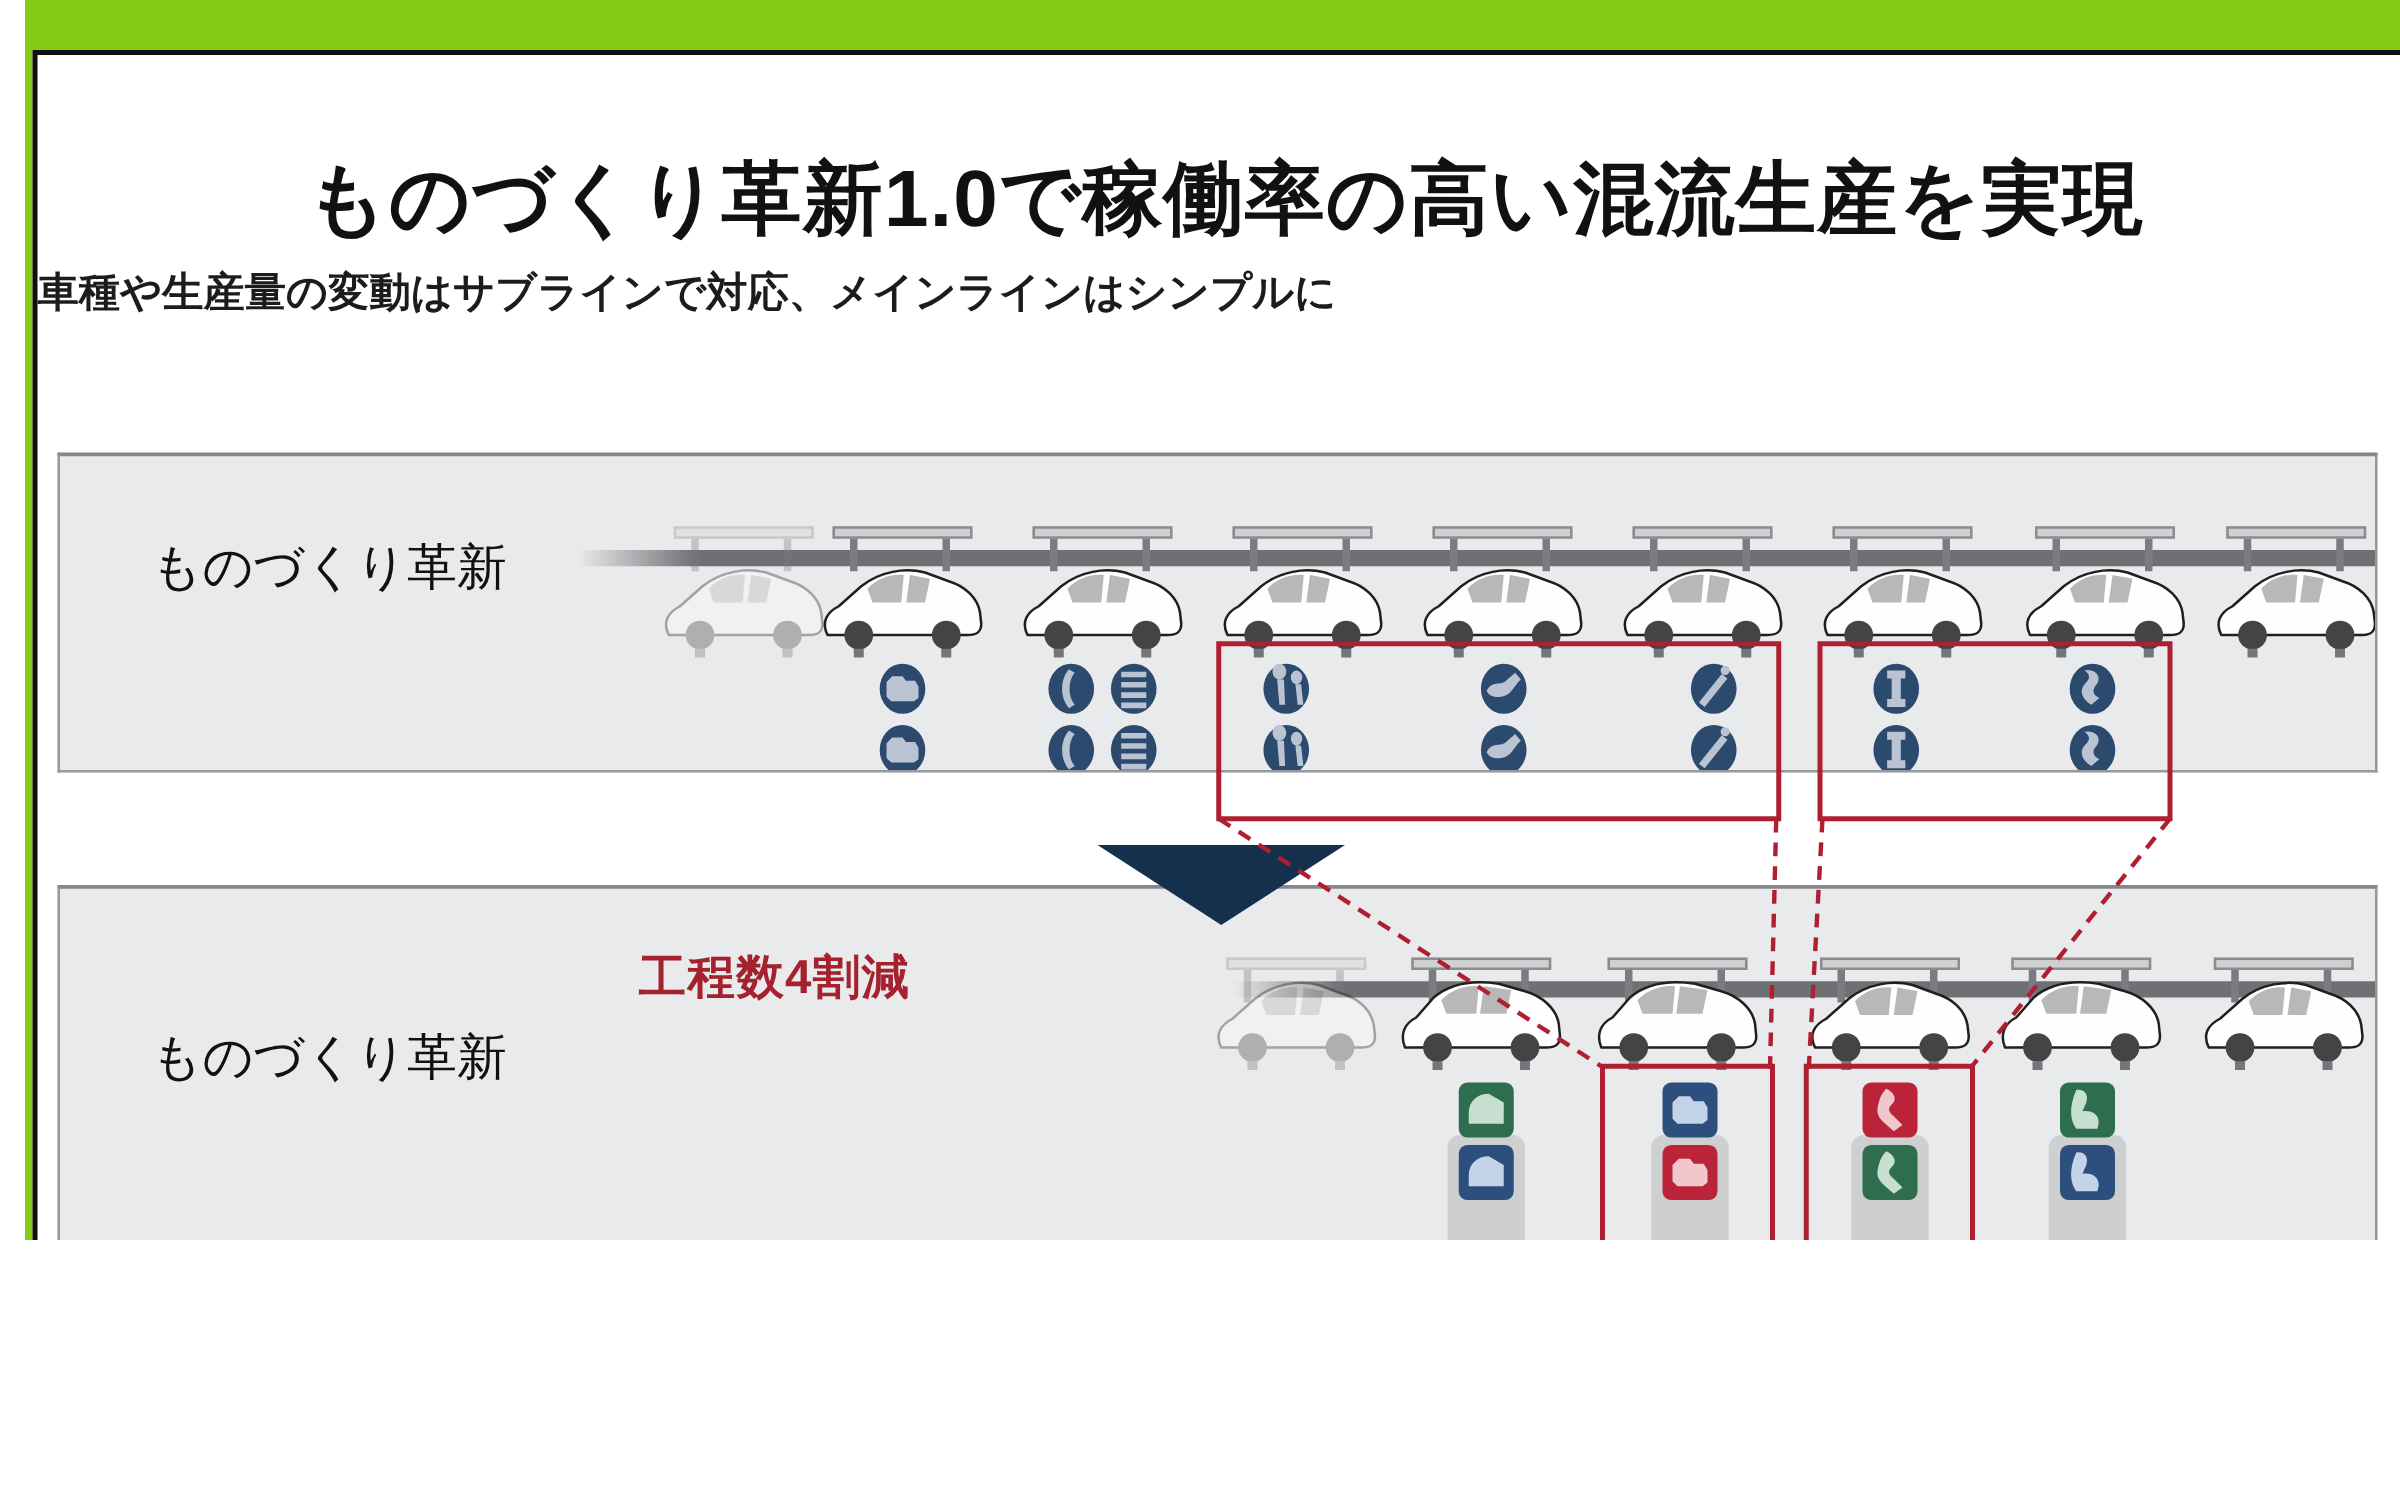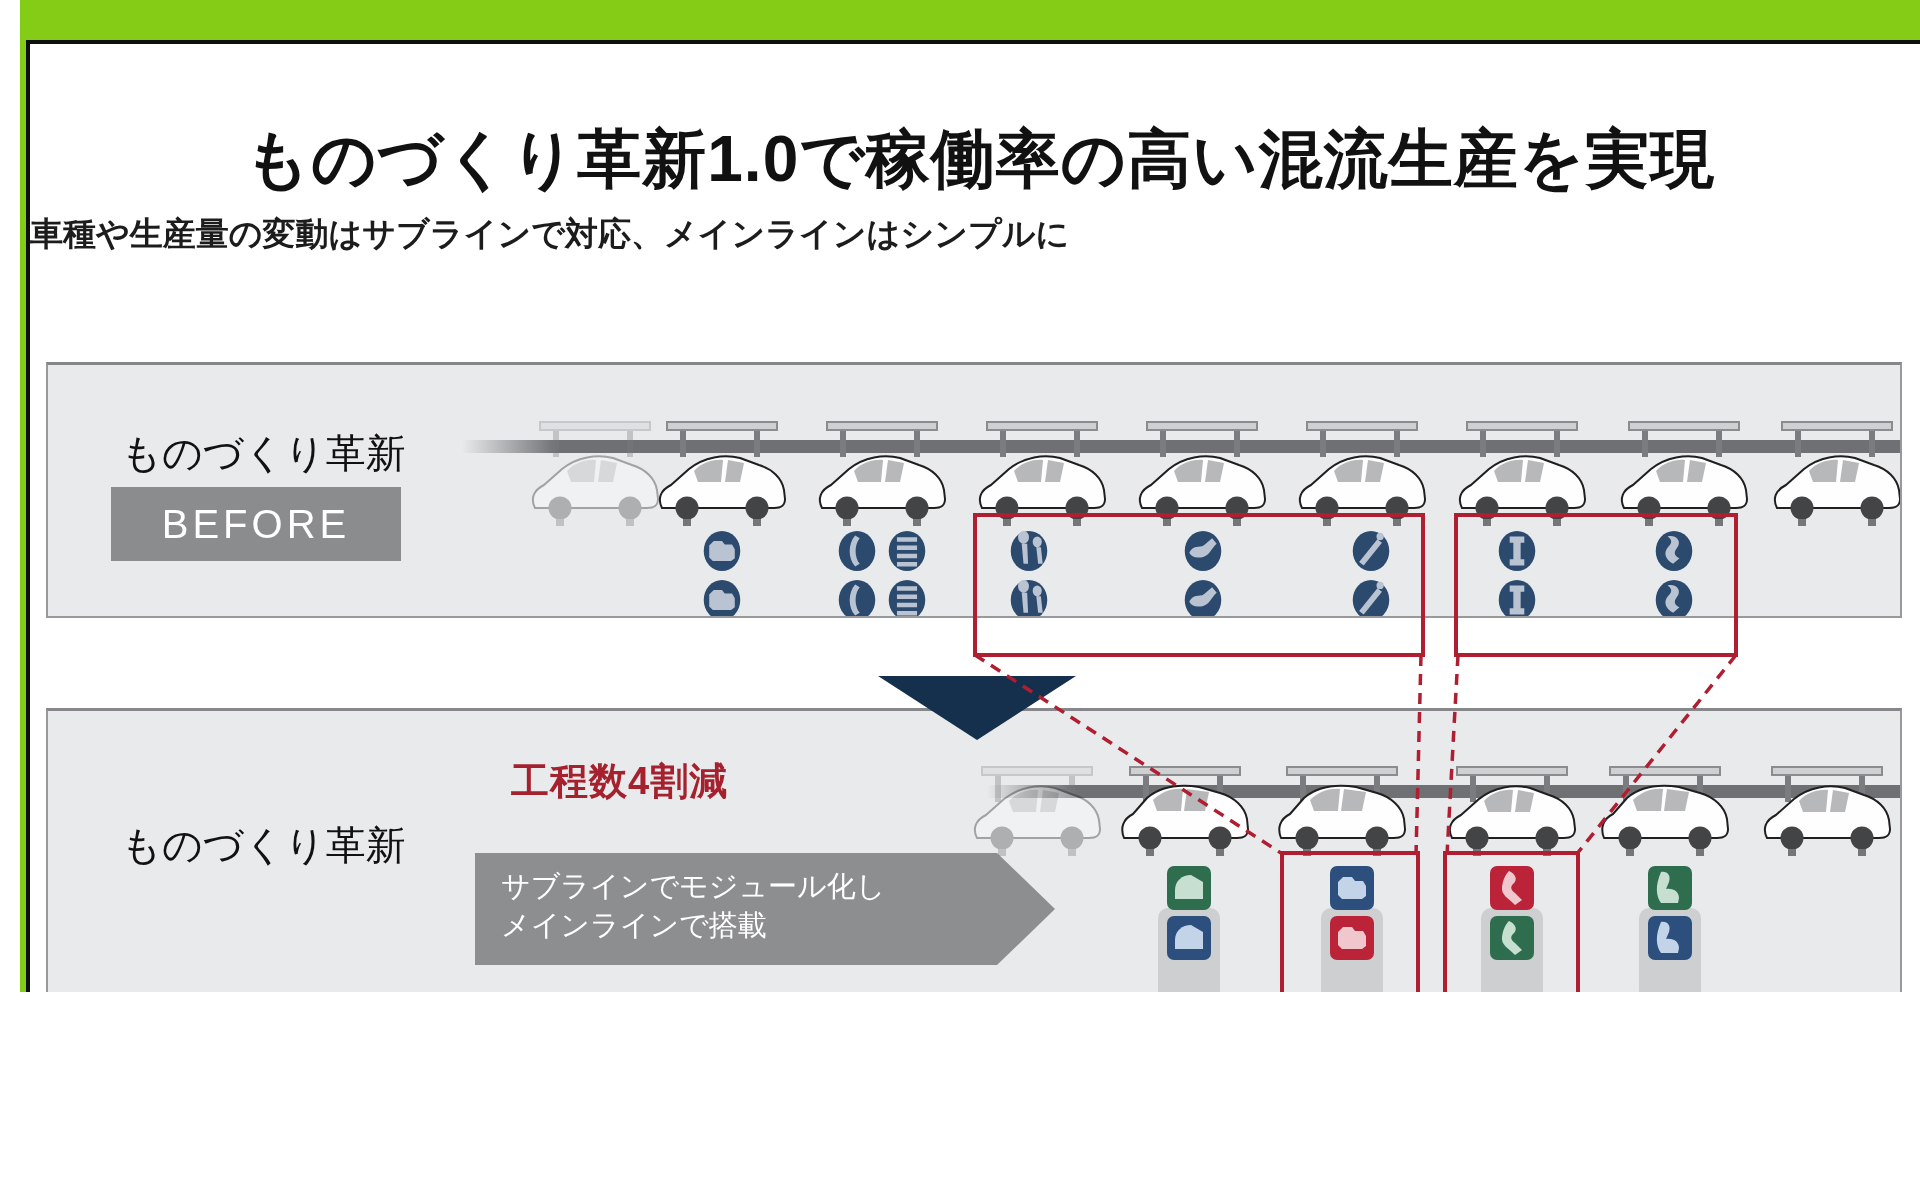--- a/index.html
+++ b/index.html
@@ -34,21 +34,20 @@
 <body>
 
 <div class="page">
   <div class="frame">
     <h1 class="title">ものづくり革新1.0で稼働率の高い混流生産を実現</h1>
     <div class="subtitle">車種や生産量の変動はサブラインで対応、メインラインはシンプルに</div>
   </div>
 
   <section class="panel" id="beforePanel">
     <div class="line-label" style="left:73px;top:61px;">ものづくり革新</div>
-    <div class="badge badge-before" style="left:63px;top:122px;">BEFORE</div>
   <div class="abs" style="left: 414px; top: 75px; width: 1444px; height: 13px; background: linear-gradient(90deg, rgba(110, 112, 115, 0) 0px, rgb(110, 112, 115) 95px);"></div>
       <div class="abs" style="left: 479px; top: 86px; width: 136px; height: 78px; z-index: 3; opacity: 0.35;">
         <div class="trolley-bar" style="left: 12px; top: -30px; width: 112px;"></div>
         <div class="post" style="left: 26px; top: -20px; height: 26px;"></div>
         <div class="post" style="left: 100px; top: -20px; height: 26px;"></div>
         <svg width="136" height="78" viewBox="0 0 136 78" style="position: absolute; left: 0px; top: 0px;">
           <path d="M8,57 C3,47 7,39 17,34 L35,18 C50,6 70,3 86,7 L105,14 C118,18 128,27 130,39 L131,48 C131,55 127,57 120,57 Z" fill="#fefefe" stroke="#1f1f1f" stroke-width="2" stroke-linejoin="round"></path>
           <path d="M40,20 C48,11 60,8 69,9 L67,31 L44,31 Z" fill="#b6b8ba"></path>
           <path d="M74,9 L90,12 L86,31 L71,31 Z" fill="#b6b8ba"></path>
           <circle cx="33" cy="57" r="11.5" fill="#434446"></circle>
@@ -231,24 +230,20 @@
       </svg>
       <svg width="42" height="46" viewBox="-23 -23 46 46" style="position: absolute; left: 1605px; top: 212px; z-index: 4;">
         <ellipse cx="0" cy="0" rx="20" ry="22" fill="#2c4a6e"></ellipse>
         <path d="M-7,-16 c10,-2 16,6 10,13 c-4,5 -2,9 3,11 l-7,6 c-9,-5 -11,-13 -5,-19 c5,-5 3,-8 -1,-11 z" fill="#b9c3d1" fill-rule="evenodd"></path>
       </svg>
     </section>
 
   <section class="panel" id="afterPanel">
     <div class="line-label" style="left:73px;top:107px;">ものづくり革新</div>
     <div class="highlight-text" style="left:463px;top:45px;">工程数4割減</div>
-    <div class="callout" style="left:427px;top:142px;width:580px;height:112px;">
-      <span class="cl">サブラインでモジュール化し</span>
-      <span class="cl">メインラインで搭載</span>
-    </div>
   <div class="abs" style="left: 939px; top: 74px; width: 919px; height: 13px; background: linear-gradient(90deg, rgba(110, 112, 115, 0) 0px, rgb(110, 112, 115) 85px);"></div>
       <div class="abs" style="left: 921px; top: 70px; width: 136px; height: 78px; z-index: 3; opacity: 0.35;">
         <div class="trolley-bar" style="left: 12px; top: -15px; width: 112px;"></div>
         <div class="post" style="left: 26px; top: -5px; height: 26px;"></div>
         <div class="post" style="left: 100px; top: -5px; height: 26px;"></div>
         <svg width="136" height="78" viewBox="0 0 136 78" style="position: absolute; left: 0px; top: 0px;">
           <path d="M8,57 C3,47 7,39 17,34 L35,18 C50,6 70,3 86,7 L105,14 C118,18 128,27 130,39 L131,48 C131,55 127,57 120,57 Z" fill="#fefefe" stroke="#1f1f1f" stroke-width="2" stroke-linejoin="round"></path>
           <path d="M40,20 C48,11 60,8 69,9 L67,31 L44,31 Z" fill="#b6b8ba"></path>
           <path d="M74,9 L90,12 L86,31 L71,31 Z" fill="#b6b8ba"></path>
           <circle cx="33" cy="57" r="11.5" fill="#434446"></circle>

